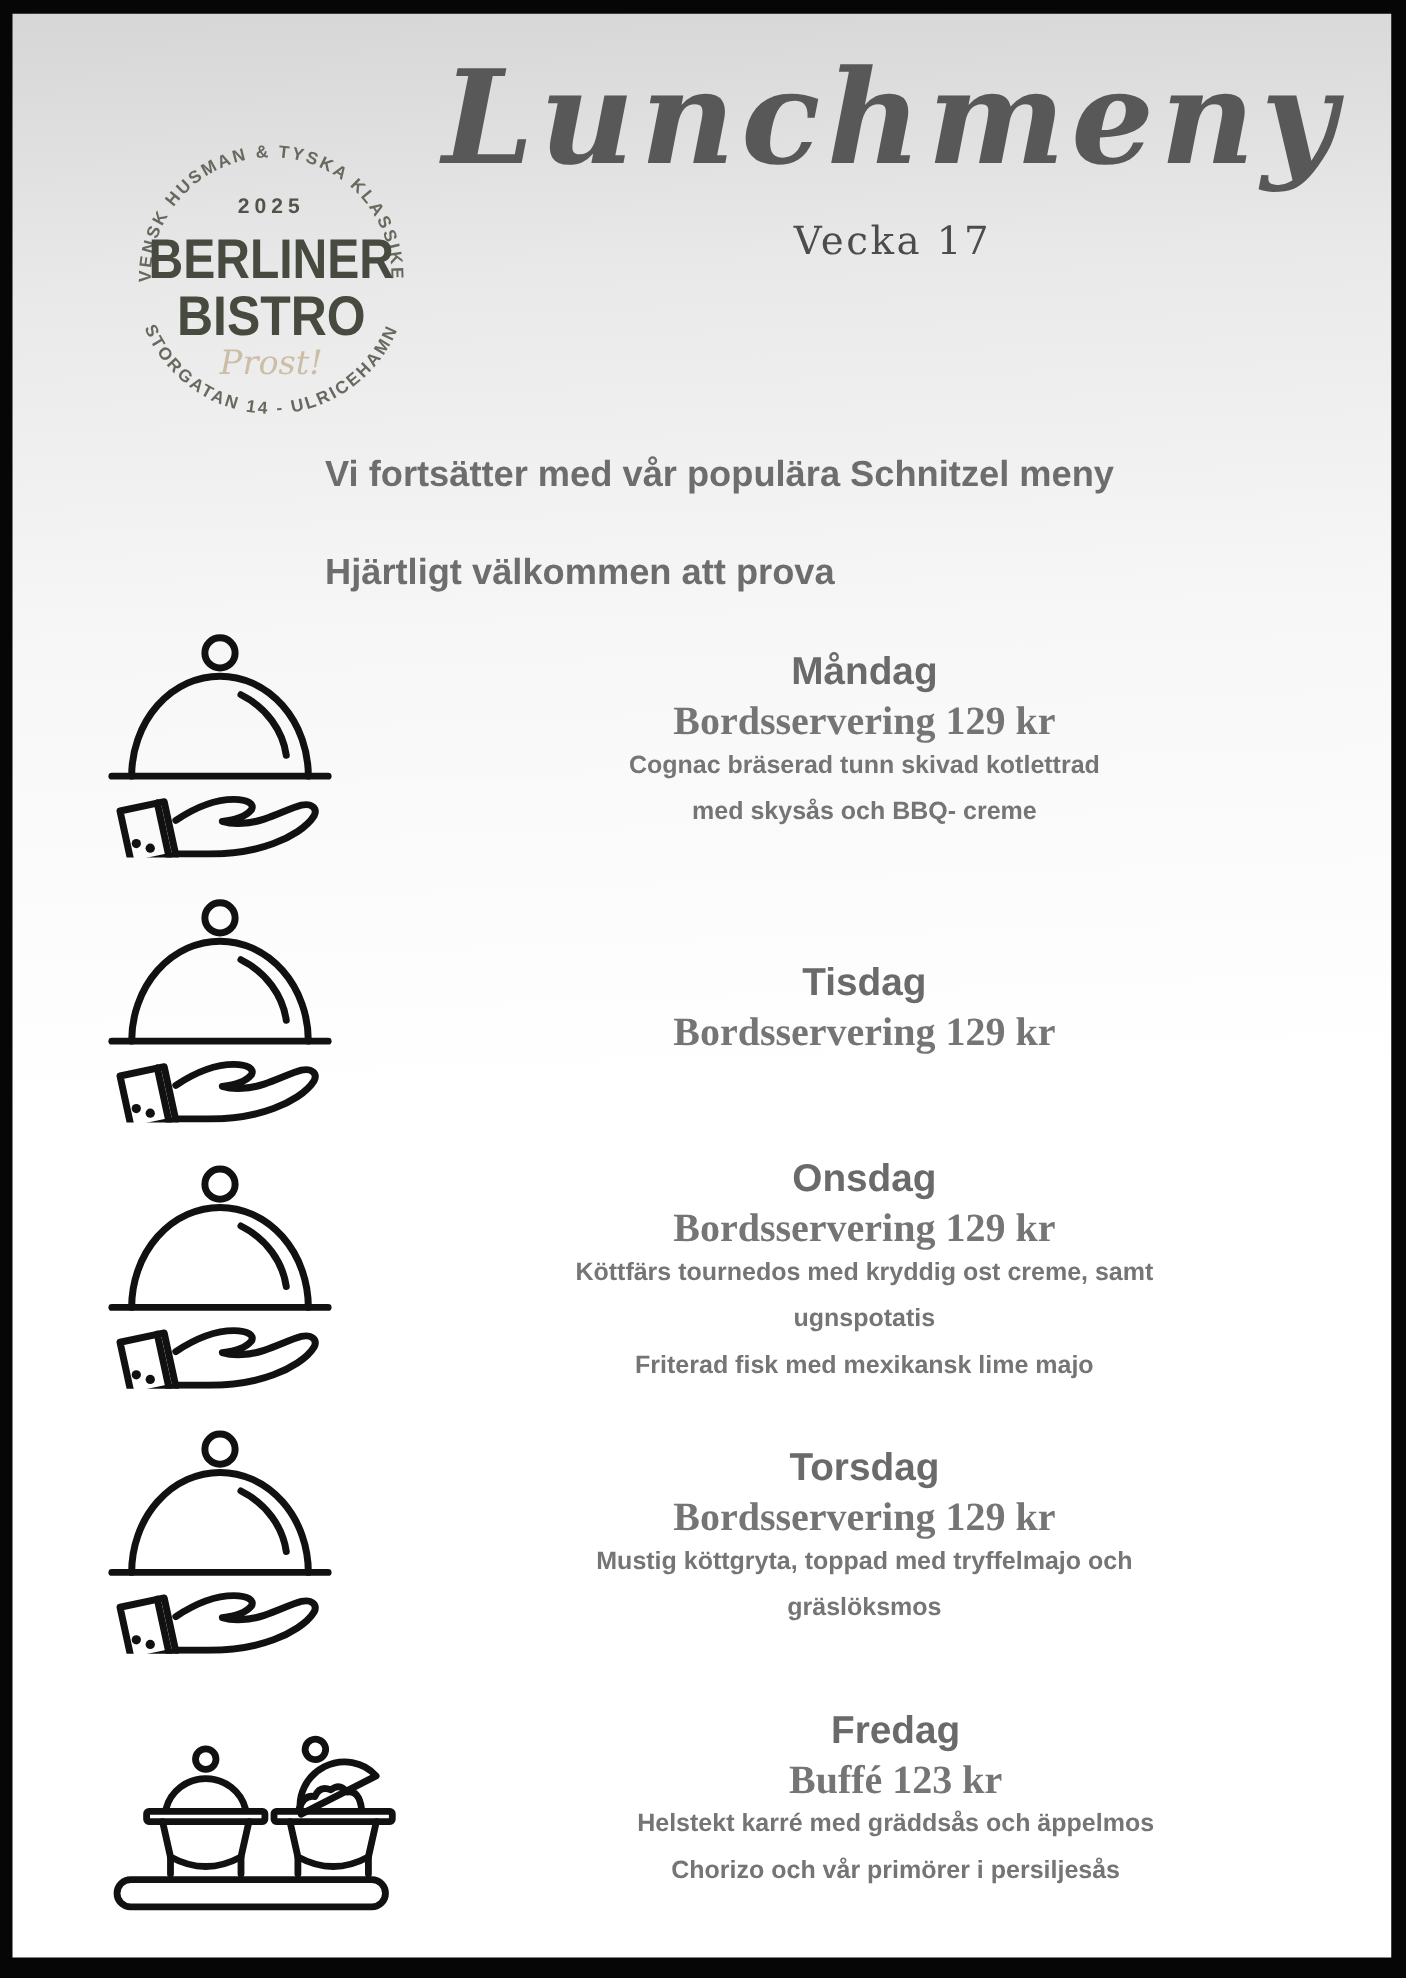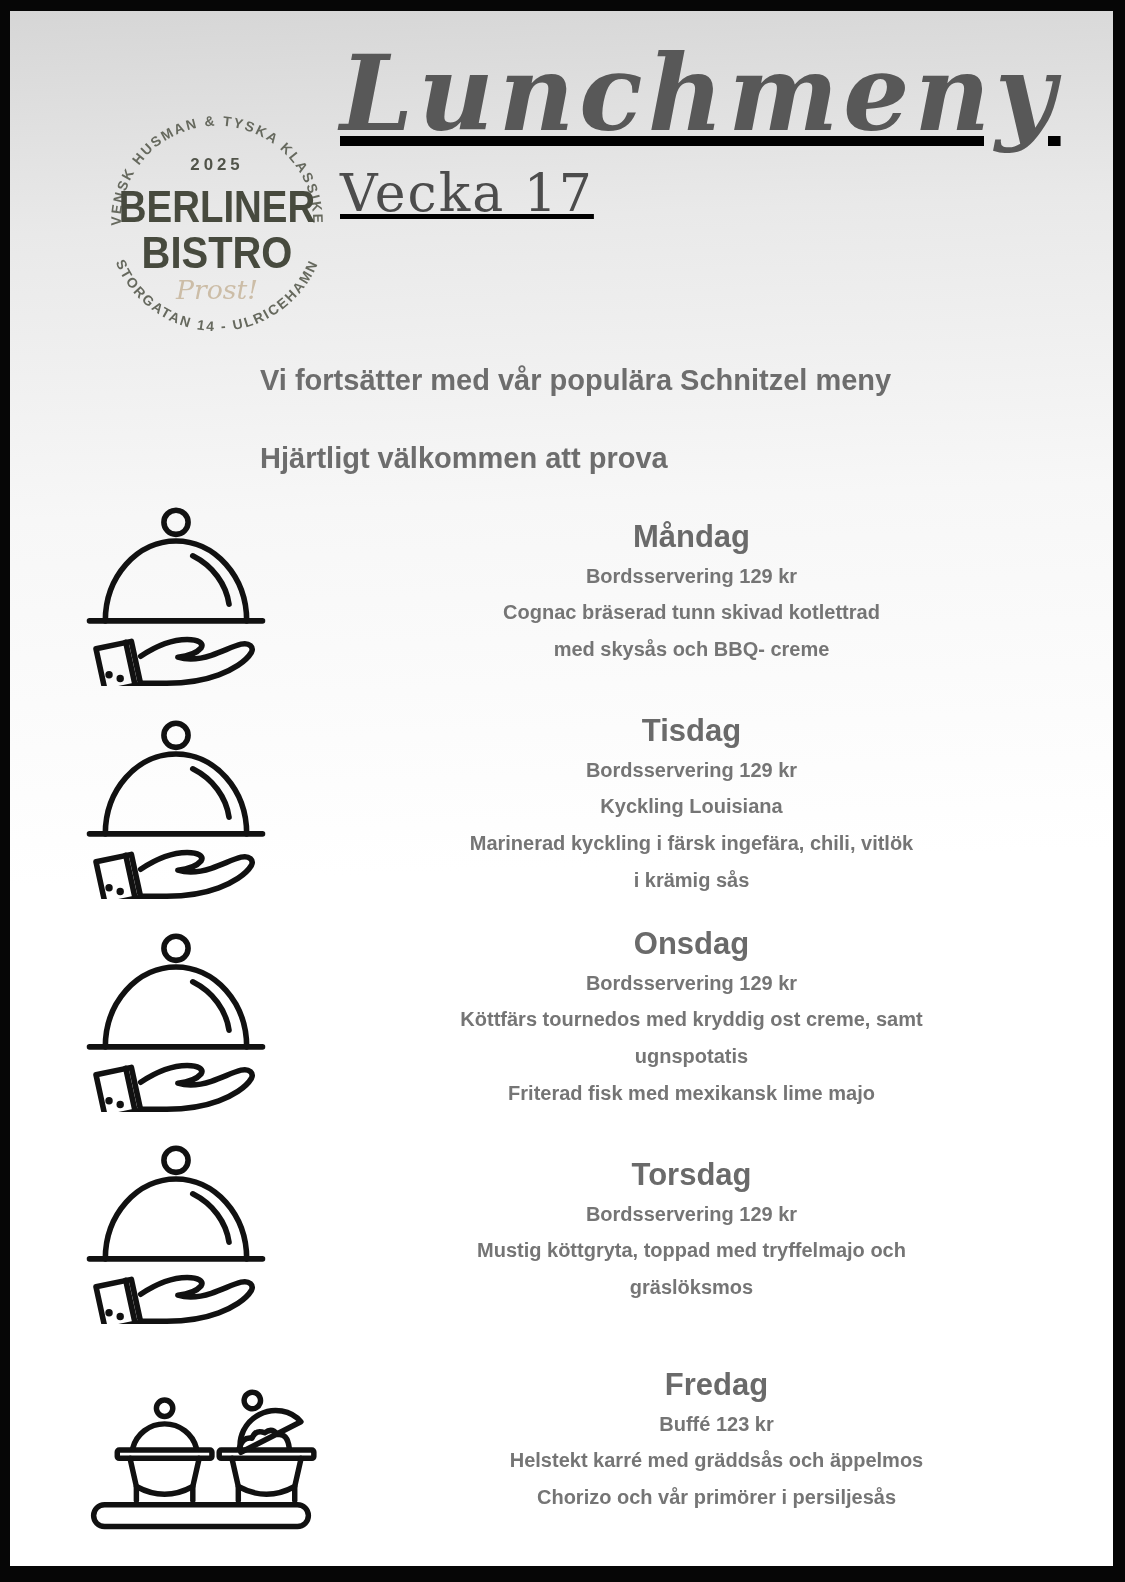--- a/index.html
+++ b/index.html
@@ -29,33 +29,32 @@
     width:258px;height:258px;
   }
   .logo svg{width:100%;height:100%;}
   .logo .arc{font-size:14px;font-weight:bold;letter-spacing:2px;fill:#66695e;}
   .logo .year{font-size:17px;font-weight:bold;letter-spacing:4px;fill:#51544a;text-anchor:middle;}
   .logo .big{font-size:45px;font-weight:bold;fill:#474a3e;text-anchor:middle;}
   .logo .prost{font-family:"DejaVu Serif",serif;font-style:italic;font-size:27px;fill:#ccbda7;text-anchor:middle;}
 
   .titlebox{
     position:absolute;left:330px;right:25px;top:18px;
-    text-align:left;
-    text-decoration:underline;
+    text-align:center;
   }
   .main-title{
     font-family:"DejaVu Serif",serif;
     font-style:italic;font-weight:bold;
     font-size:104px;line-height:130px;
     letter-spacing:5px;
     color:#585858;
   }
   .sub-title{
     font-family:"DejaVu Serif",serif;
-    font-size:52px;line-height:56px;
+    font-size:31px;line-height:56px;
     letter-spacing:2px;
     color:#4c4c4c;
     margin-top:6px;
   }
 
   
   .intro{
     margin:10px 40px 0 250px;
     font-weight:bold;
     font-size:29px;line-height:39px;
@@ -83,22 +82,23 @@
     text-align:center;
     color:#757575;
     font-weight:bold;
   }
   .day-name{
     font-size:31px;line-height:38px;
     color:#6a6a6a;
     margin:0 0 2px 0;
   }
   .day-price{
-    font-size:20px;line-height:36px;
+    font-size:32px;line-height:36px;
     margin:0;
+    font-family:Liberation Serif, serif;
   }
   .day-desc{
     font-size:20px;line-height:37px;
     margin:0;
     white-space:pre-line;
   }
   .ink{stroke:#111;stroke-width:6;fill:none;stroke-linecap:round;stroke-linejoin:round;}
   .ink-dot{fill:#111;stroke:none;}
 </style>
 </head>
@@ -169,23 +169,20 @@
     <path class="ink" d="M14,160 L52,152 L62,198 L24,206 Z"></path>
     <path class="ink" d="M46,153 L56,199"></path>
     <circle class="ink-dot" cx="28" cy="188" r="4"></circle>
     <circle class="ink-dot" cx="40" cy="192" r="4"></circle>
     <path class="ink" d="M62,168 C80,156 98,150 112,150 C124,150 130,154 127,159 C122,165 112,168 102,169 C112,172 126,171 138,167 C152,162 162,157 170,155 C179,153 184,158 181,164 C175,174 160,183 146,188 C130,194 108,197 90,197 L62,197"></path>
   </svg>
 </div>
     <div class="day-text">
       <h2 class="day-name">Tisdag</h2>
       <p class="day-price">Bordsservering 129 kr</p>
-      <p class="day-desc">Kyckling Louisiana
-Marinerad kyckling i färsk ingefära, chili, vitlök
-i krämig sås</p>
     </div>
   </section>
 
   <section class="day-row">
     <div class="icon-cell">
   <svg class="cloche-svg" viewBox="0 0 200 200">
     <circle class="ink" cx="100" cy="24" r="13"></circle>
     <path class="ink" d="M24,130 A76,86 0 0 1 176,130"></path>
     <path class="ink" d="M118,60 C140,71 154,91 157,112"></path>
     <path class="ink" d="M7,130 L193,130"></path>

